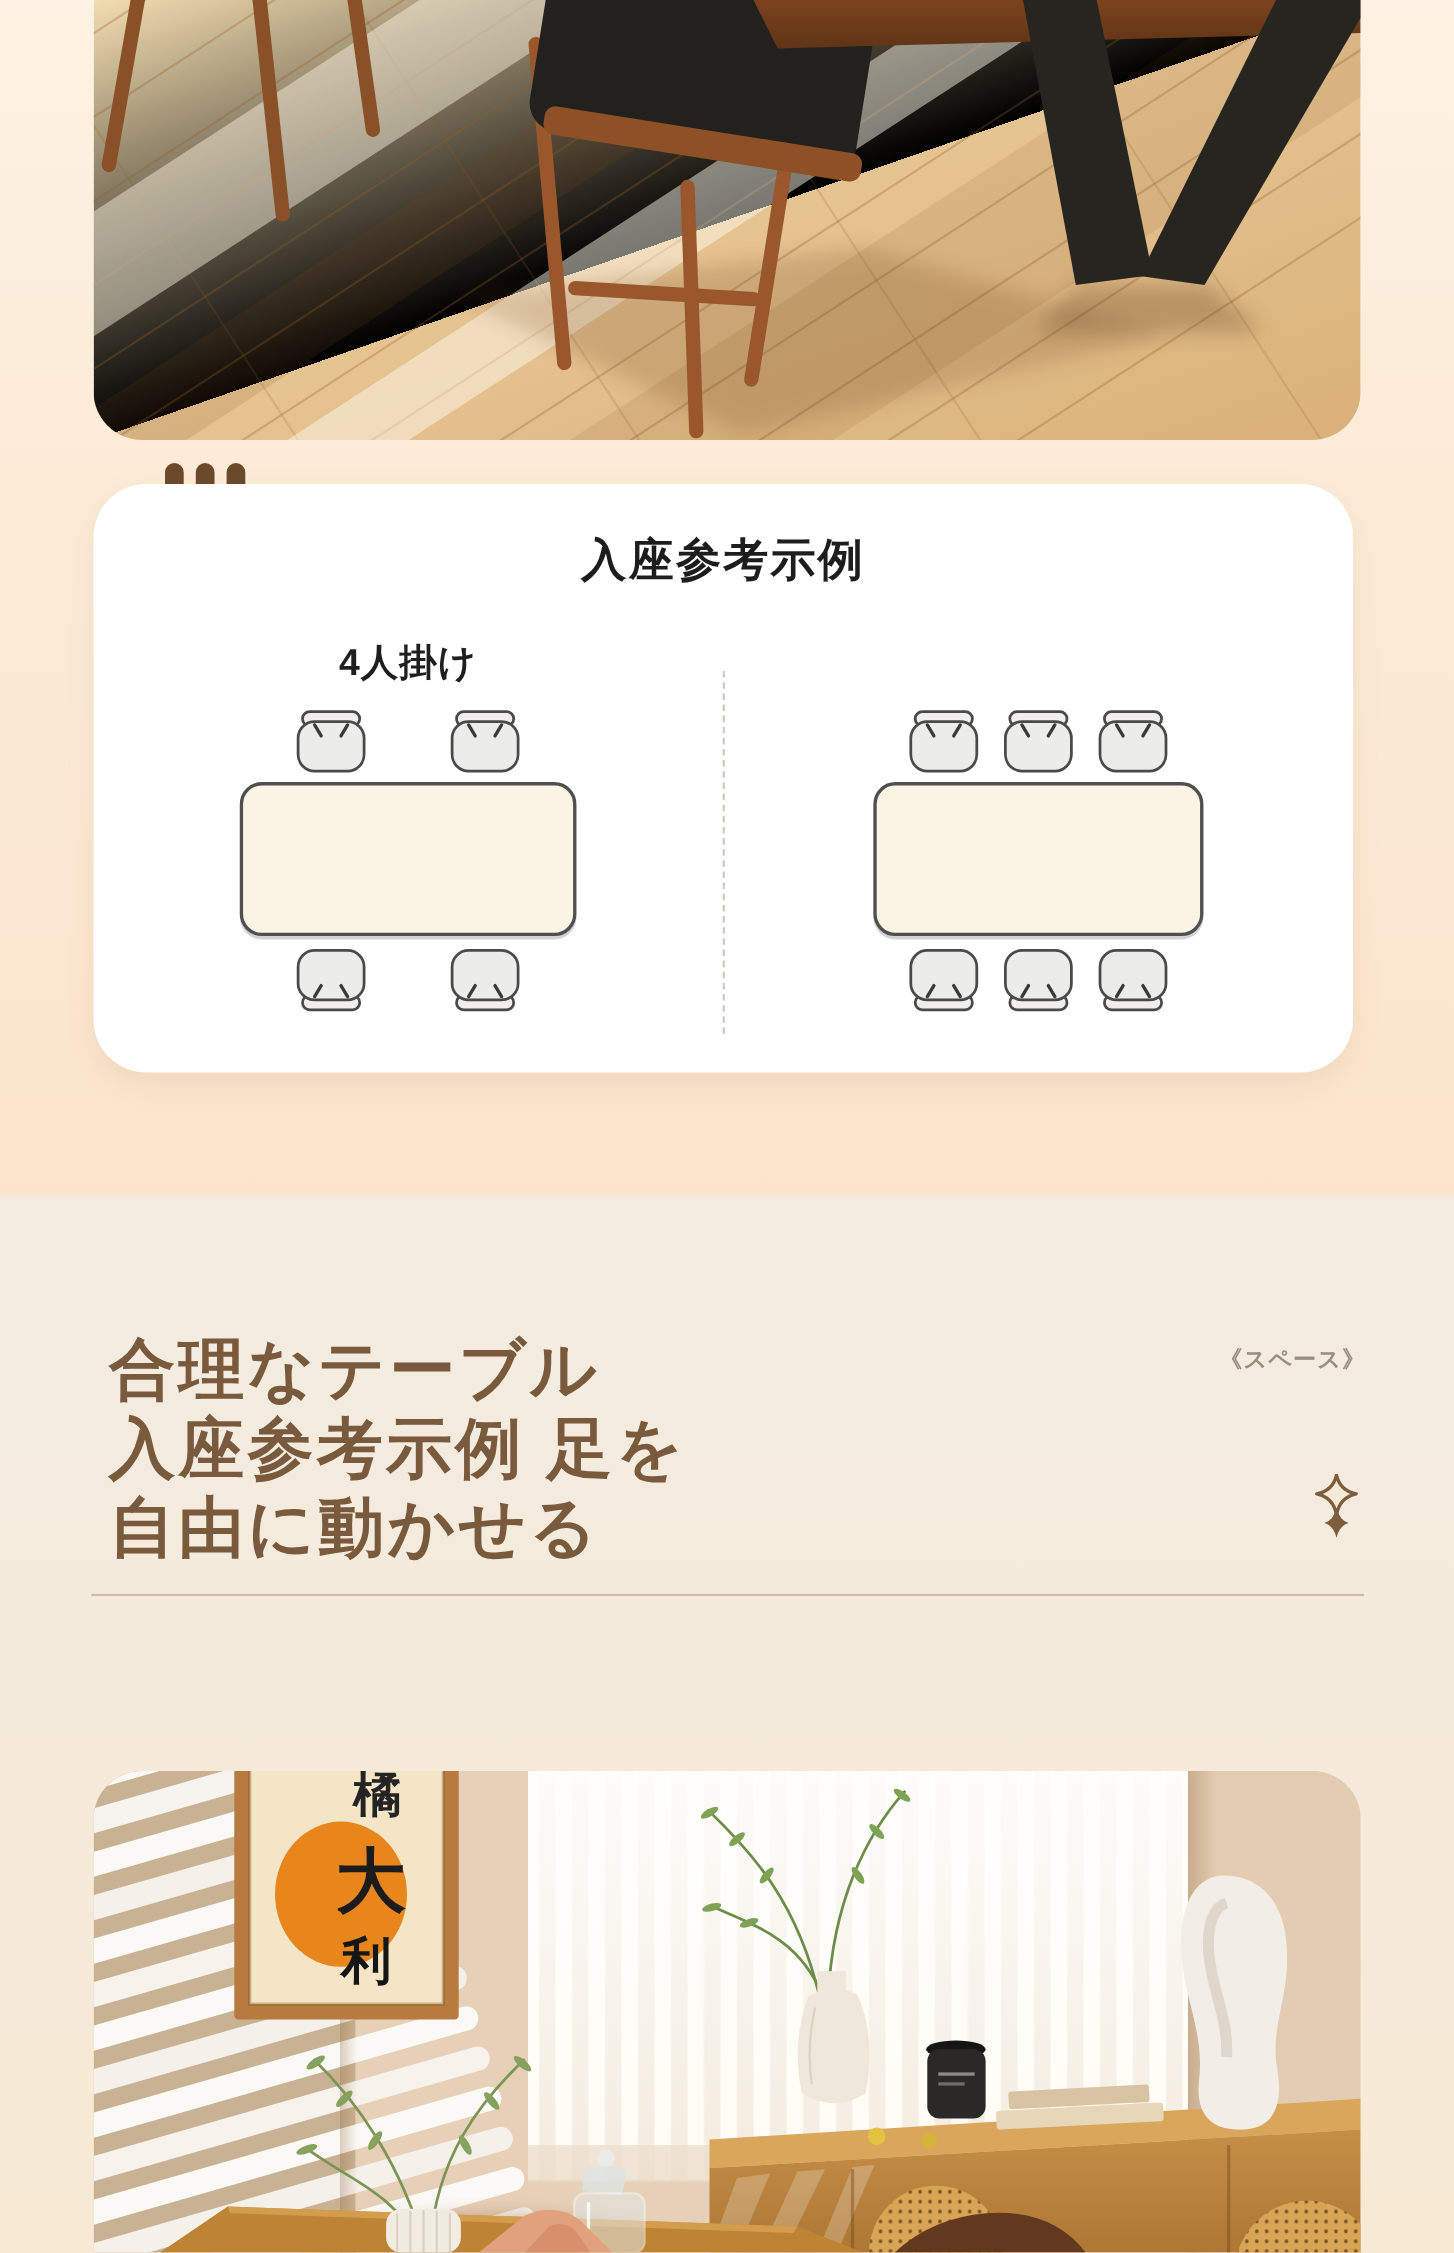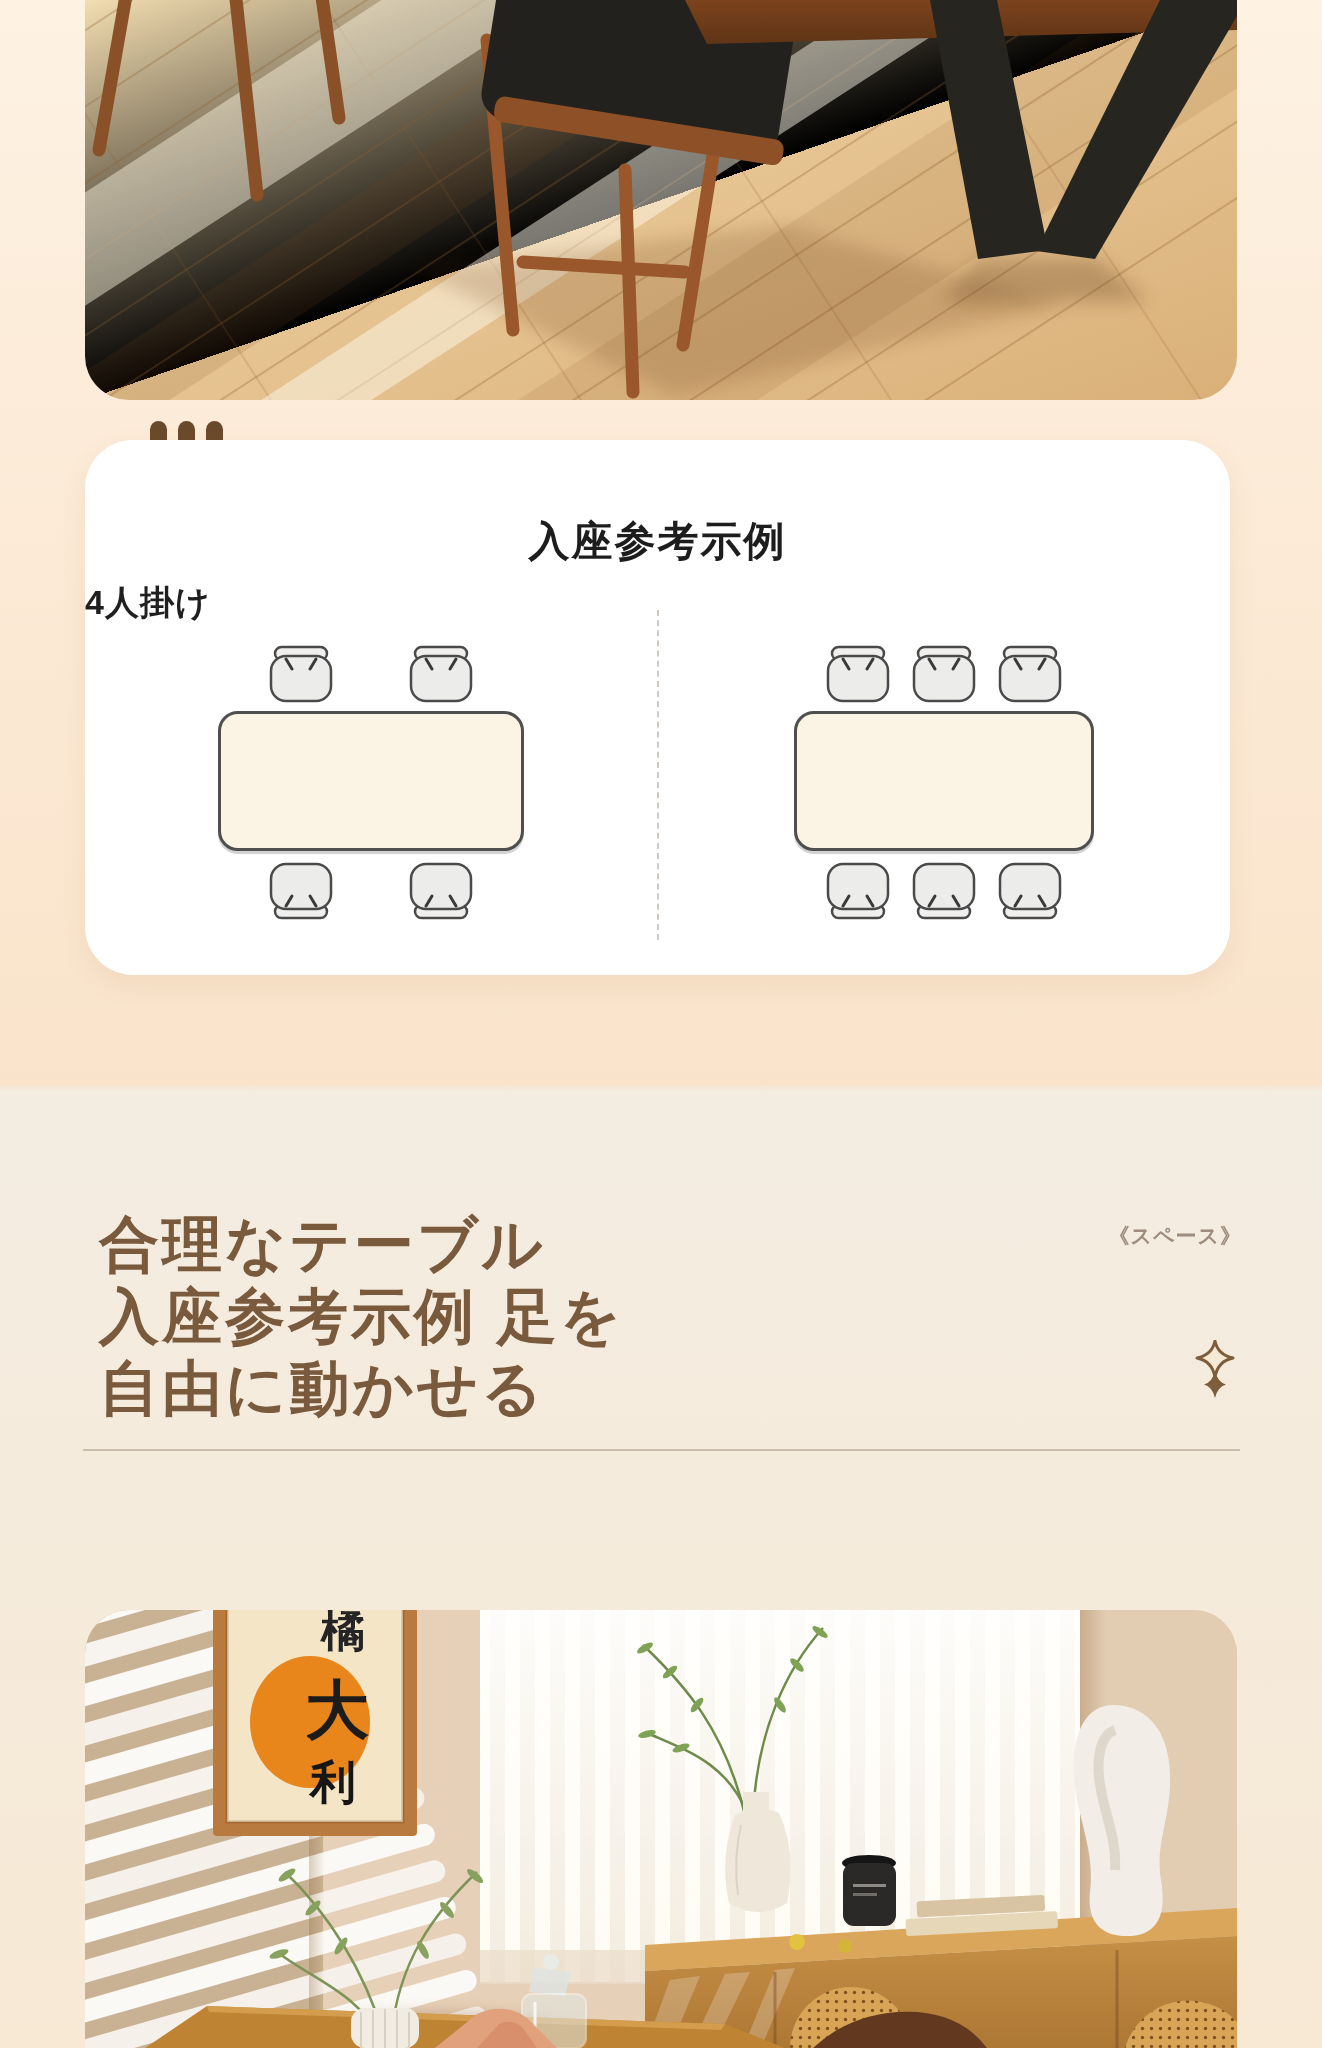--- a/index.html
+++ b/index.html
@@ -20,27 +20,27 @@
   .dots{position:absolute;left:150px;top:421px;display:flex;gap:11px;}
   .dots span{width:17px;height:52px;border-radius:9px;background:#6b4a2c;display:block;}
   
   .card{
     position:absolute;left:85px;top:440px;width:1145px;height:535px;
     background:#ffffff;border-radius:48px;
     box-shadow:0 10px 26px rgba(170,120,70,.10);
   }
   .card-heading{
     position:absolute;left:0;top:42px;width:100%;text-align:center;
-    font-size:41px;font-weight:700;color:#1d1d1d;letter-spacing:2px;margin-top:32px;
+    font-size:41px;font-weight:700;color:#1d1d1d;letter-spacing:2px;
   }
   .diagram{position:absolute;top:0;height:100%;width:572px;}
   .diagram.left{left:0;}
   .diagram.right{left:573px;}
   .diagram-label{
-    position:absolute;top:140px;width:100%;
+    position:absolute;top:140px;width:100%;text-align:center;
     font-size:34px;font-weight:700;color:#1f1f1f;letter-spacing:1px;
   }
   .chair-row{
     position:absolute;width:100%;display:flex;justify-content:center;align-items:flex-start;
   }
   .chair-row.top{top:205px;}
   .chair-row.bottom{top:422px;}
   .diagram.left .chair-row{gap:74px;}
   .diagram.right .chair-row{gap:20px;}
   .chair-row svg.flip{transform:rotate(180deg);}

